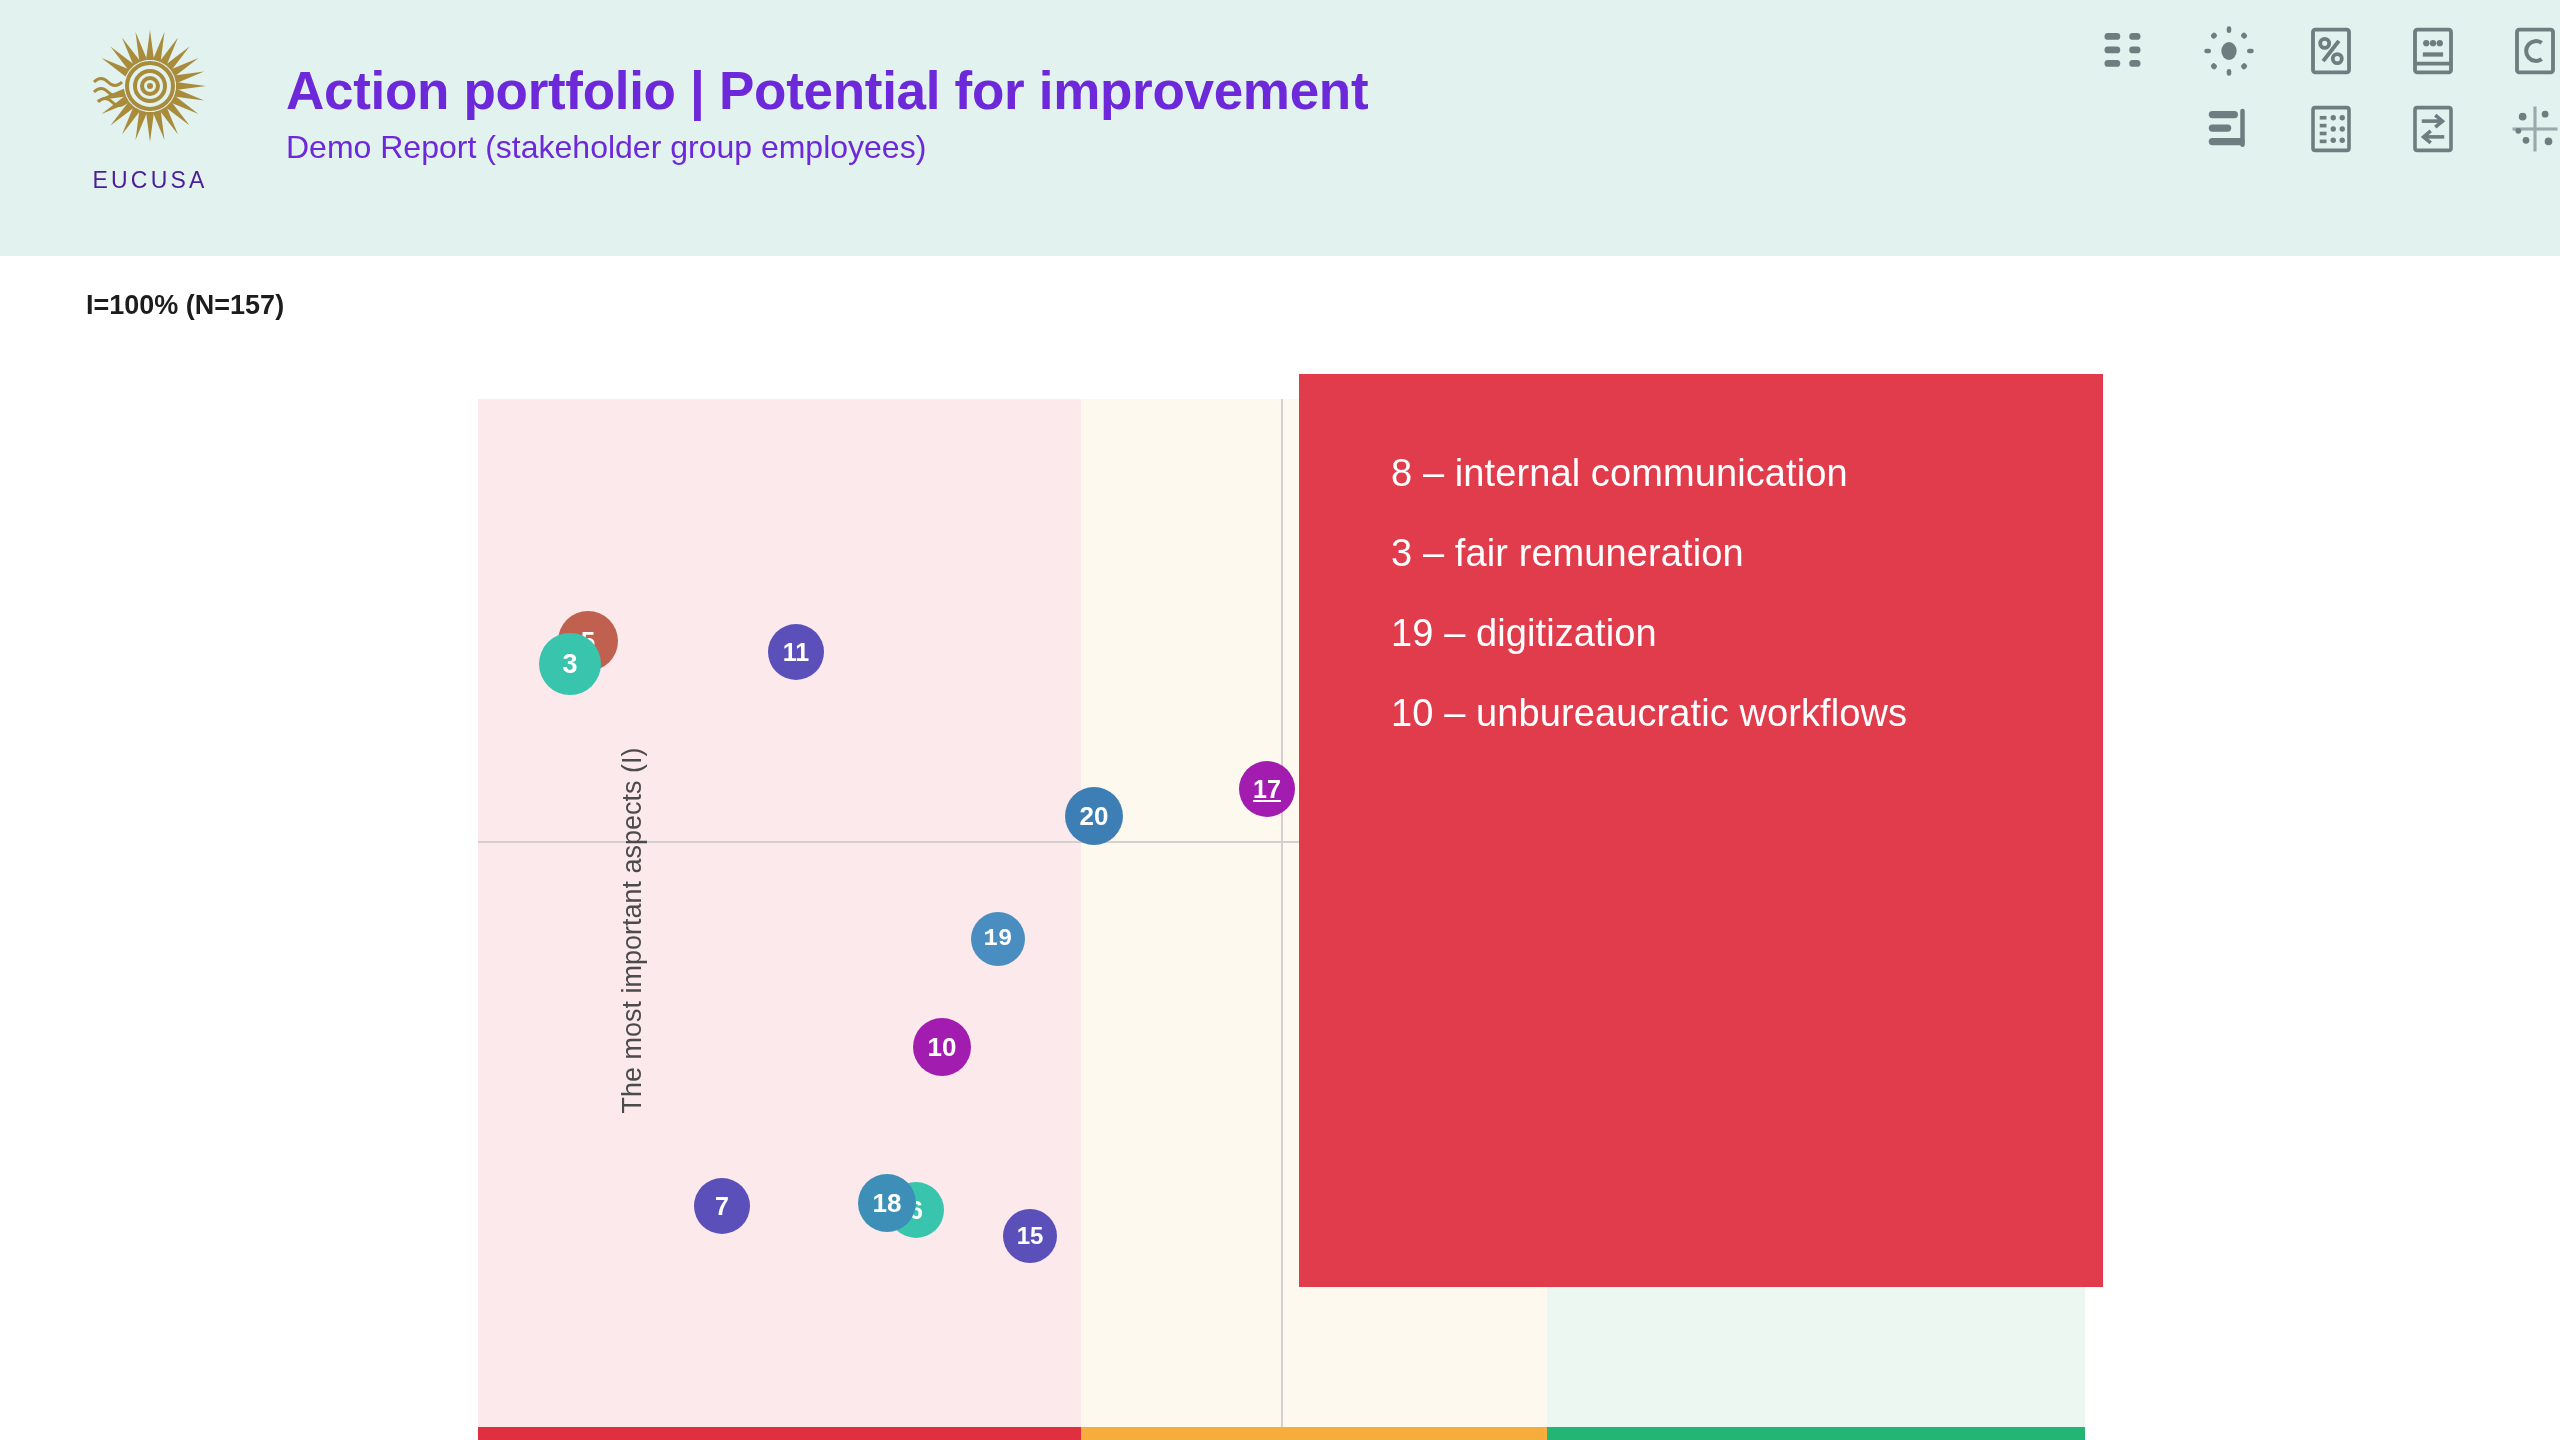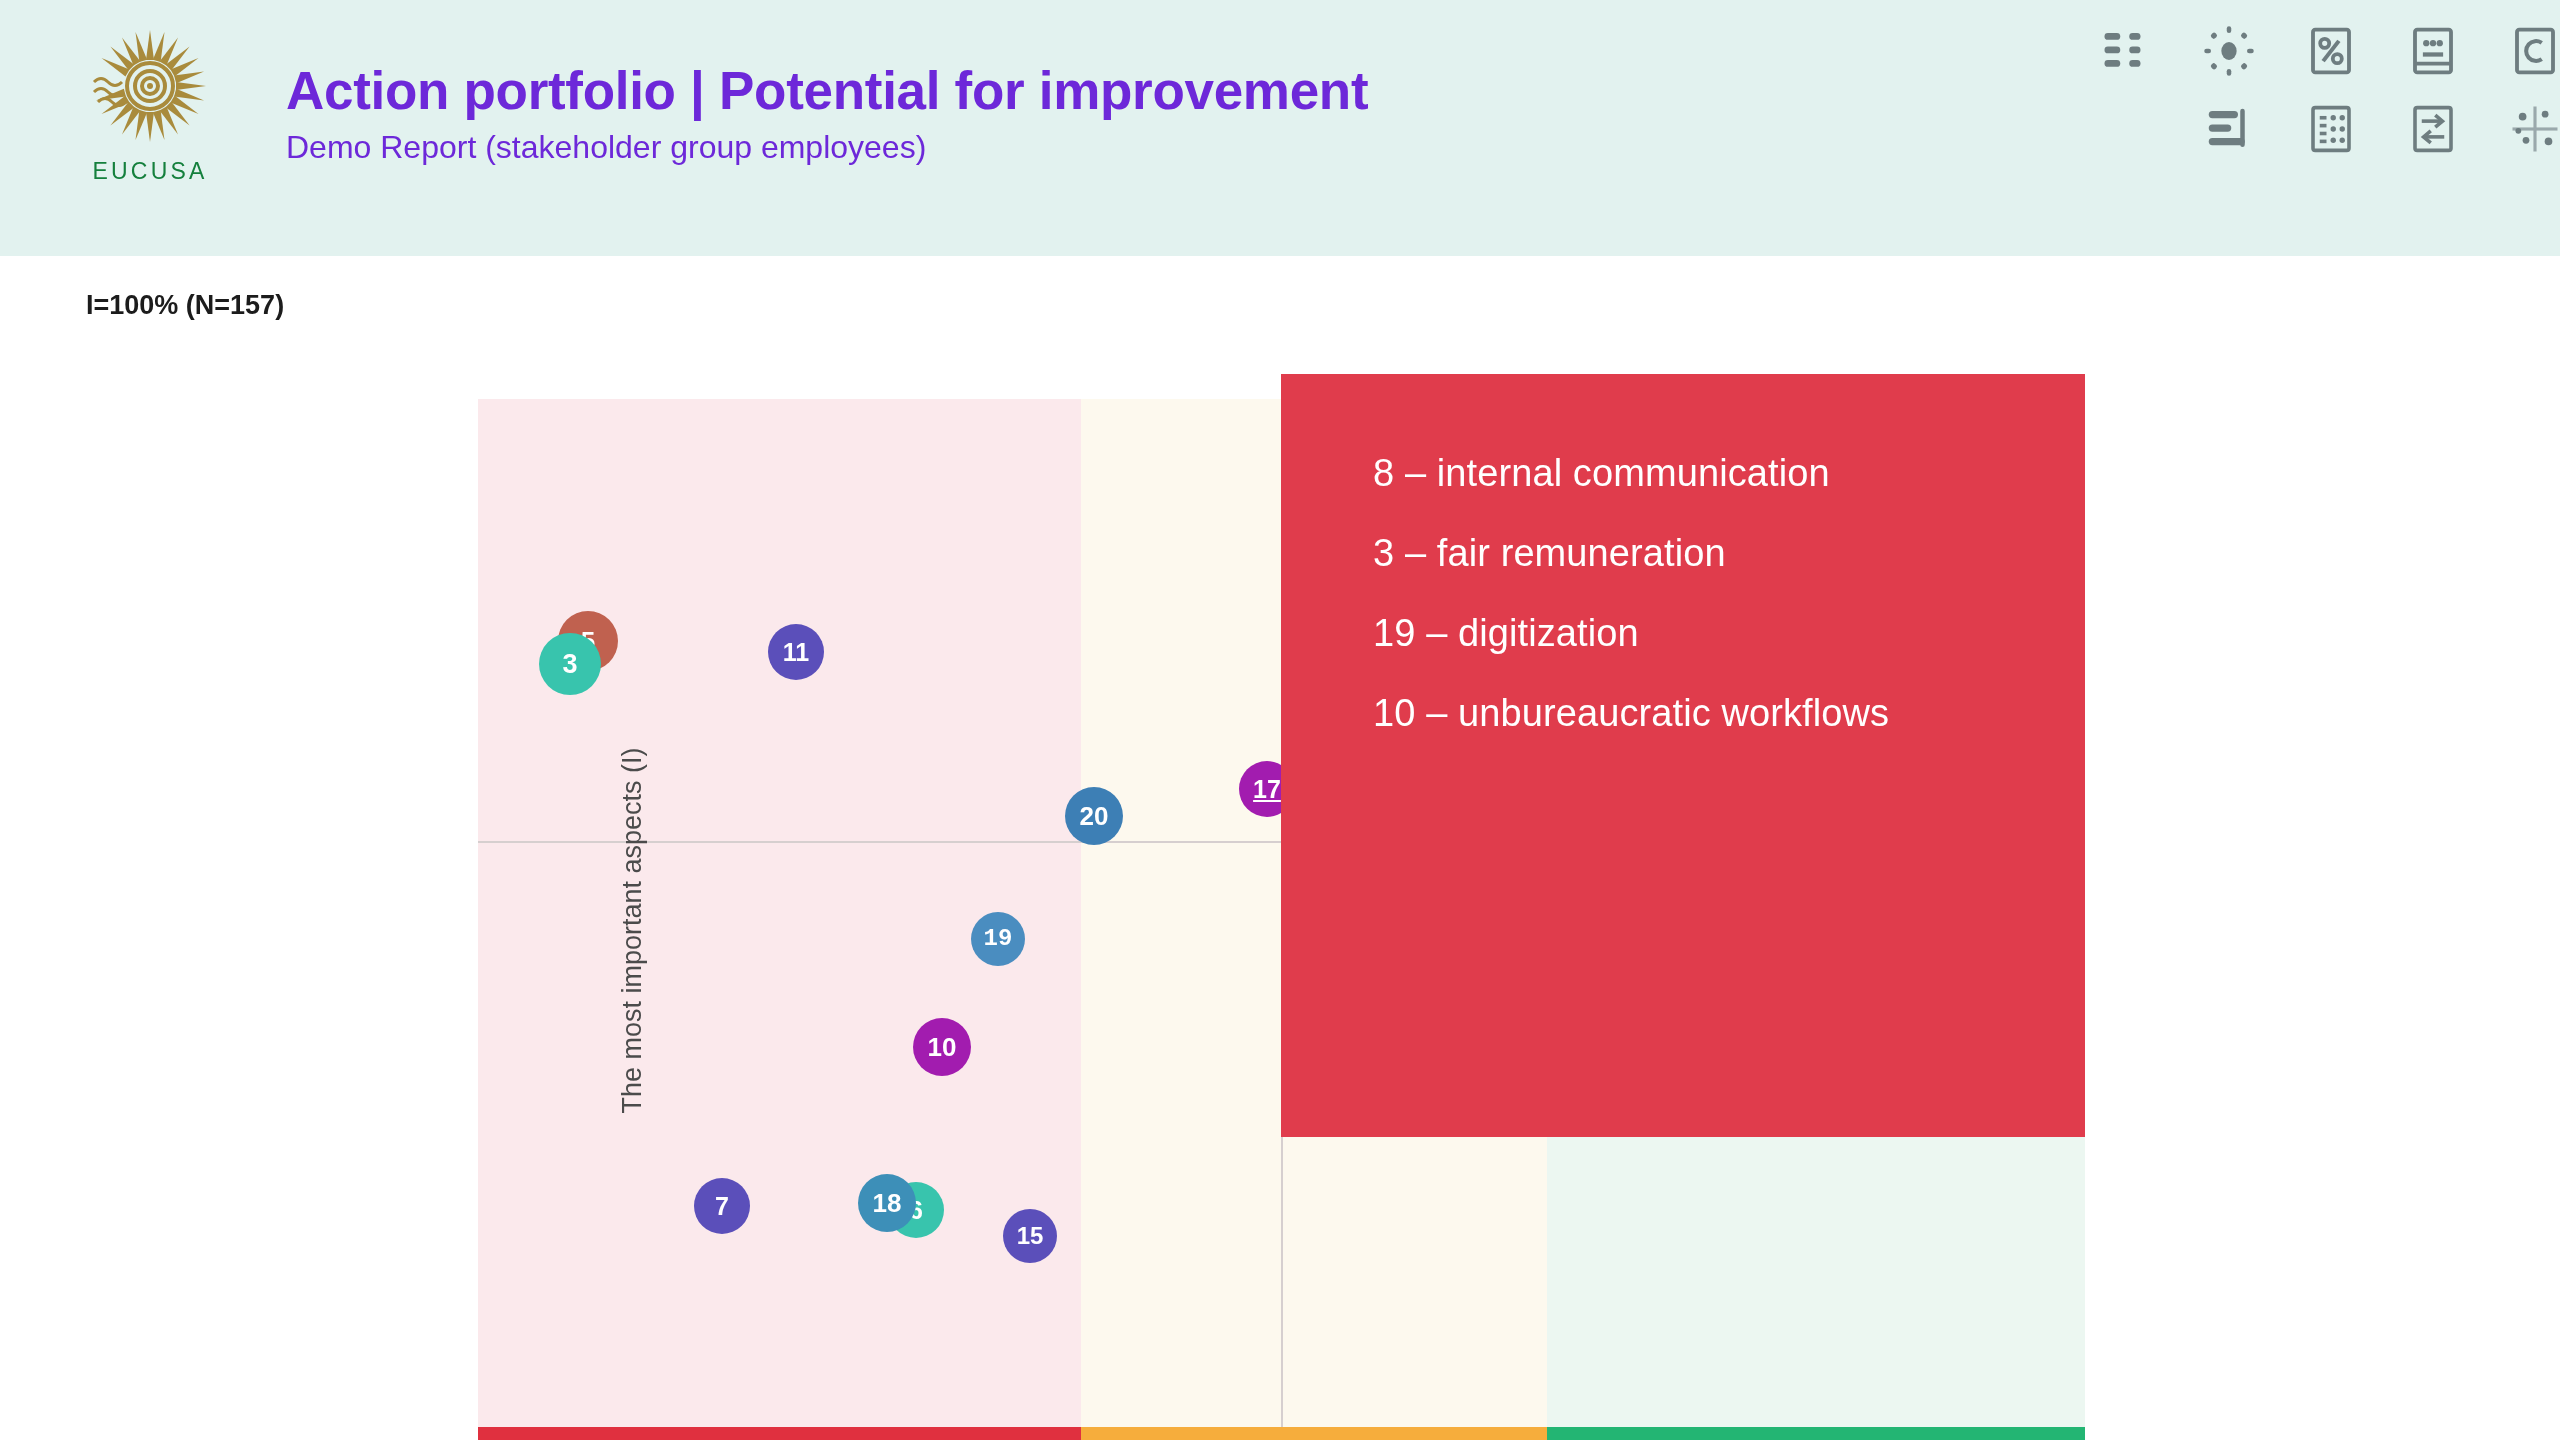--- a/index.html
+++ b/index.html
@@ -28,24 +28,24 @@
     top: 26px;
     width: 160px;
     display: flex;
     flex-direction: column;
     align-items: center;
   }
 
   .logo-mark { width: 120px; height: 120px; display: block; }
 
   .logo-word {
-    margin-top: 12px;
+    margin-top: 21px;
     font-size: 23px;
     letter-spacing: 3.2px;
-    color: #15803d;
+    color: #4c1d95;
     font-weight: 400;
     font-family: "Liberation Sans", sans-serif;
   }
 
   .title-block {
     position: absolute;
     left: 286px;
     top: 62px;
   }
 
@@ -154,24 +154,24 @@
     color: #ffffff;
     font-weight: 700;
     font-family: "Liberation Sans", sans-serif;
     line-height: 1;
     user-select: none;
   }
 
   
   .overlay {
     position: absolute;
-    left: 803px;
+    left: 821px;
     top: -25px;
     width: 804px;
-    height: 763px;
+    height: 913px;
     background: #e03c4c;
     z-index: 40;
     padding: 78px 4px 0 92px;
   }
   .overlay-item {
     font-size: 38px;
     color: #ffffff;
     font-weight: 400;
     white-space: nowrap;
     margin-bottom: 37px;

